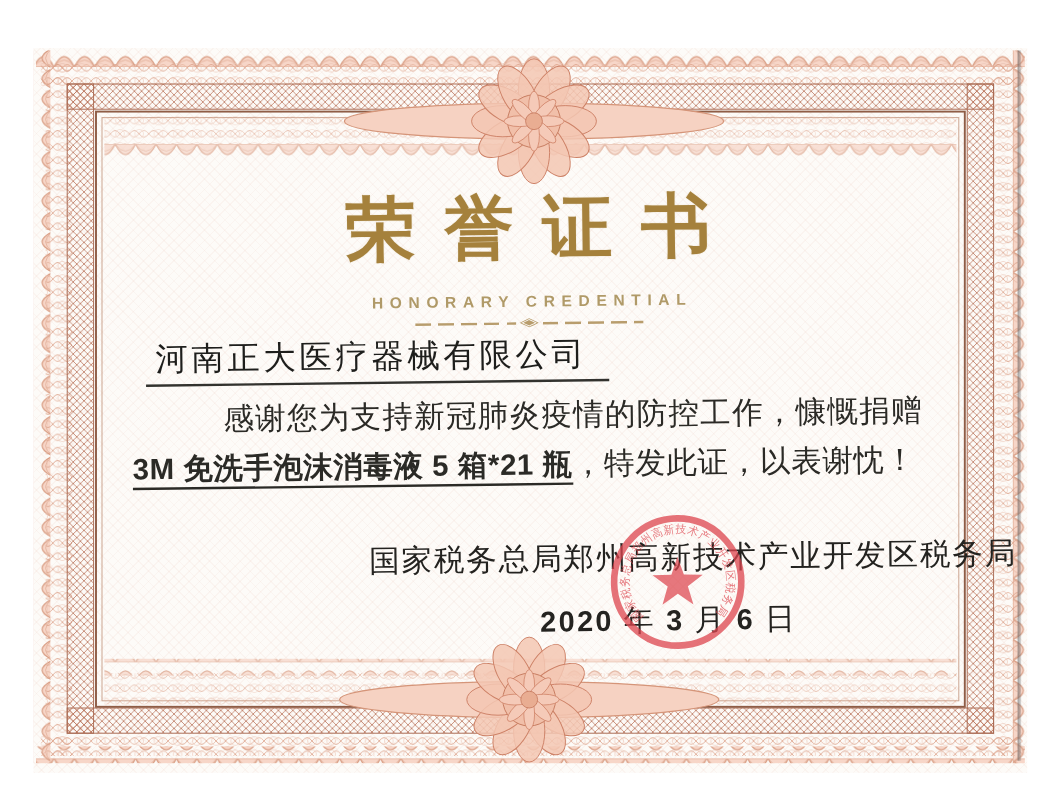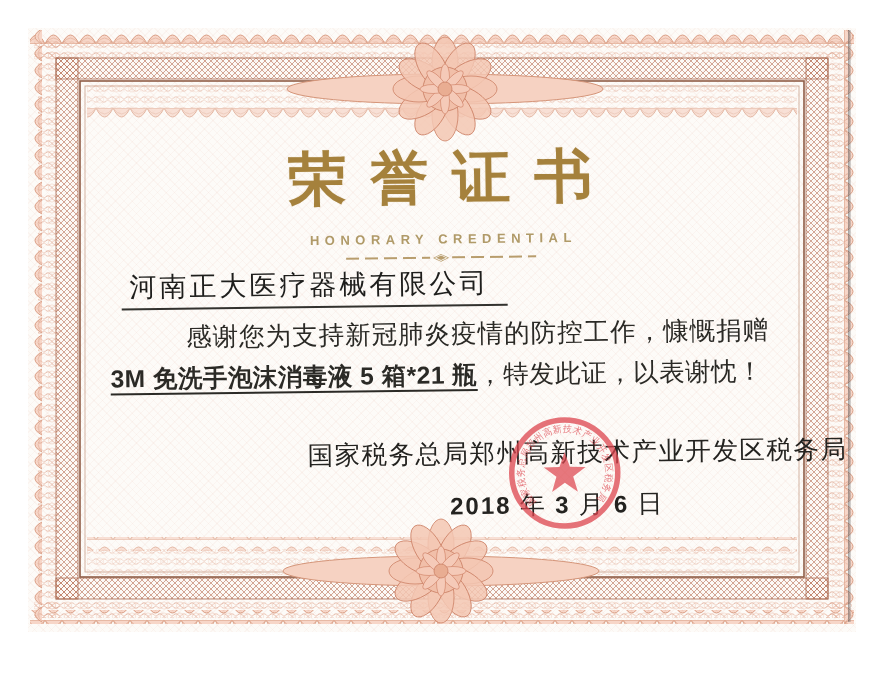--- a/index.html
+++ b/index.html
@@ -2,21 +2,21 @@
 <html><head>
 <meta charset="utf-8">
 <style>
   html,body{margin:0;padding:0;background:#ffffff;}
   .page{
     position:relative;width:885px;height:676px;background:#ffffff;overflow:hidden;
     font-family:"Liberation Serif","DejaVu Serif",serif;
   }
   
   .cert{
-    position:absolute;left:28px;top:28px;width:828px;height:604px;
+    position:absolute;left:28px;top:40px;width:828px;height:604px;
     background:
       repeating-linear-gradient(45deg, rgba(232,185,170,.10) 0 1px, transparent 1px 6px),
       repeating-linear-gradient(-45deg, rgba(232,185,170,.10) 0 1px, transparent 1px 6px),
       #fdfbf8;
   }
   .edge-shadow{
     position:absolute;left:820px;top:2px;width:3px;height:592px;
     background:linear-gradient(90deg,rgba(80,80,82,.55),rgba(120,120,122,.25));
     z-index:5;
   }
@@ -189,21 +189,21 @@
           <path id="ringPath" d="M 36,94 A 41,41 0 1 1 94,94" fill="none"></path>
         </defs>
         <text font-size="9.5" fill="#dd444d" opacity="0.8" letter-spacing="0.5" font-family="Liberation Serif, serif" textLength="190" lengthAdjust="spacingAndGlyphs">
           <textPath href="#ringPath" xlink:href="#ringPath">国家税务总局郑州高新技术产业开发区税务局</textPath>
         </text>
       </svg>
 
       <div class="issuer">国家税务总局郑州高新技术产业开发区税务局</div>
 
       <div class="dateline">
-        <b>2018</b>
+        <b>2020</b>
         <span>年</span>
         <b>3</b>
         <span>月</span>
         <b>6</b>
         <span>日</span>
       </div>
 
     </div>
   </div>
 </div>

